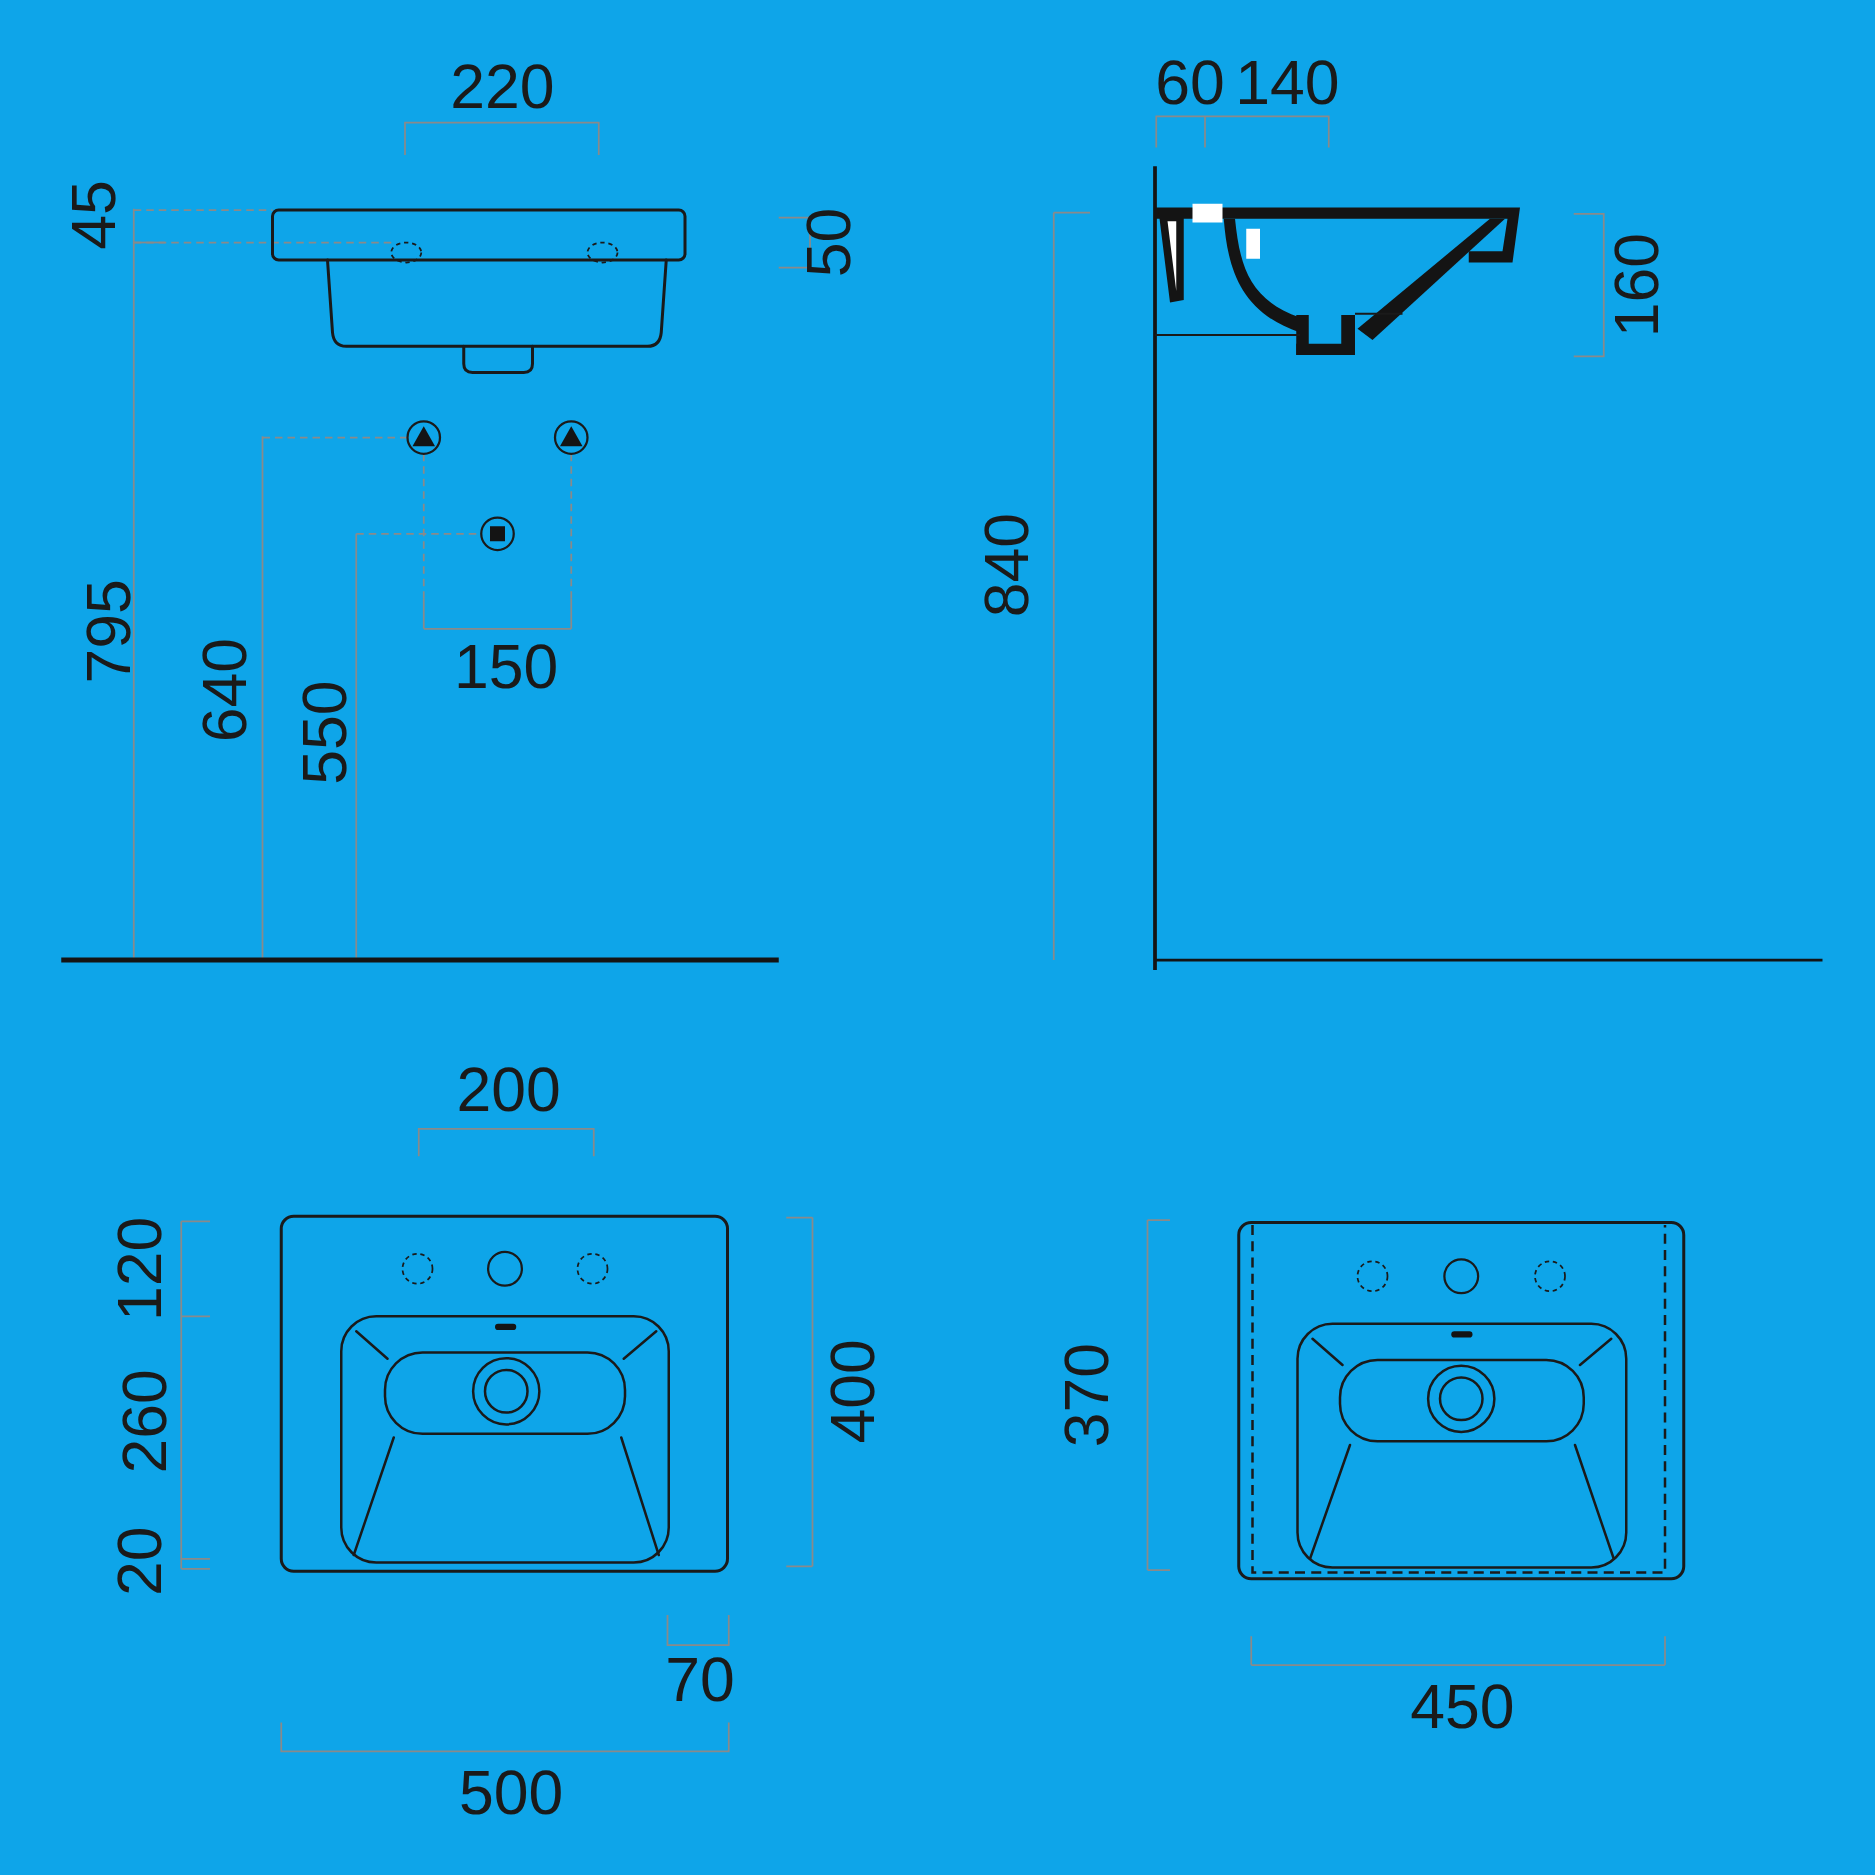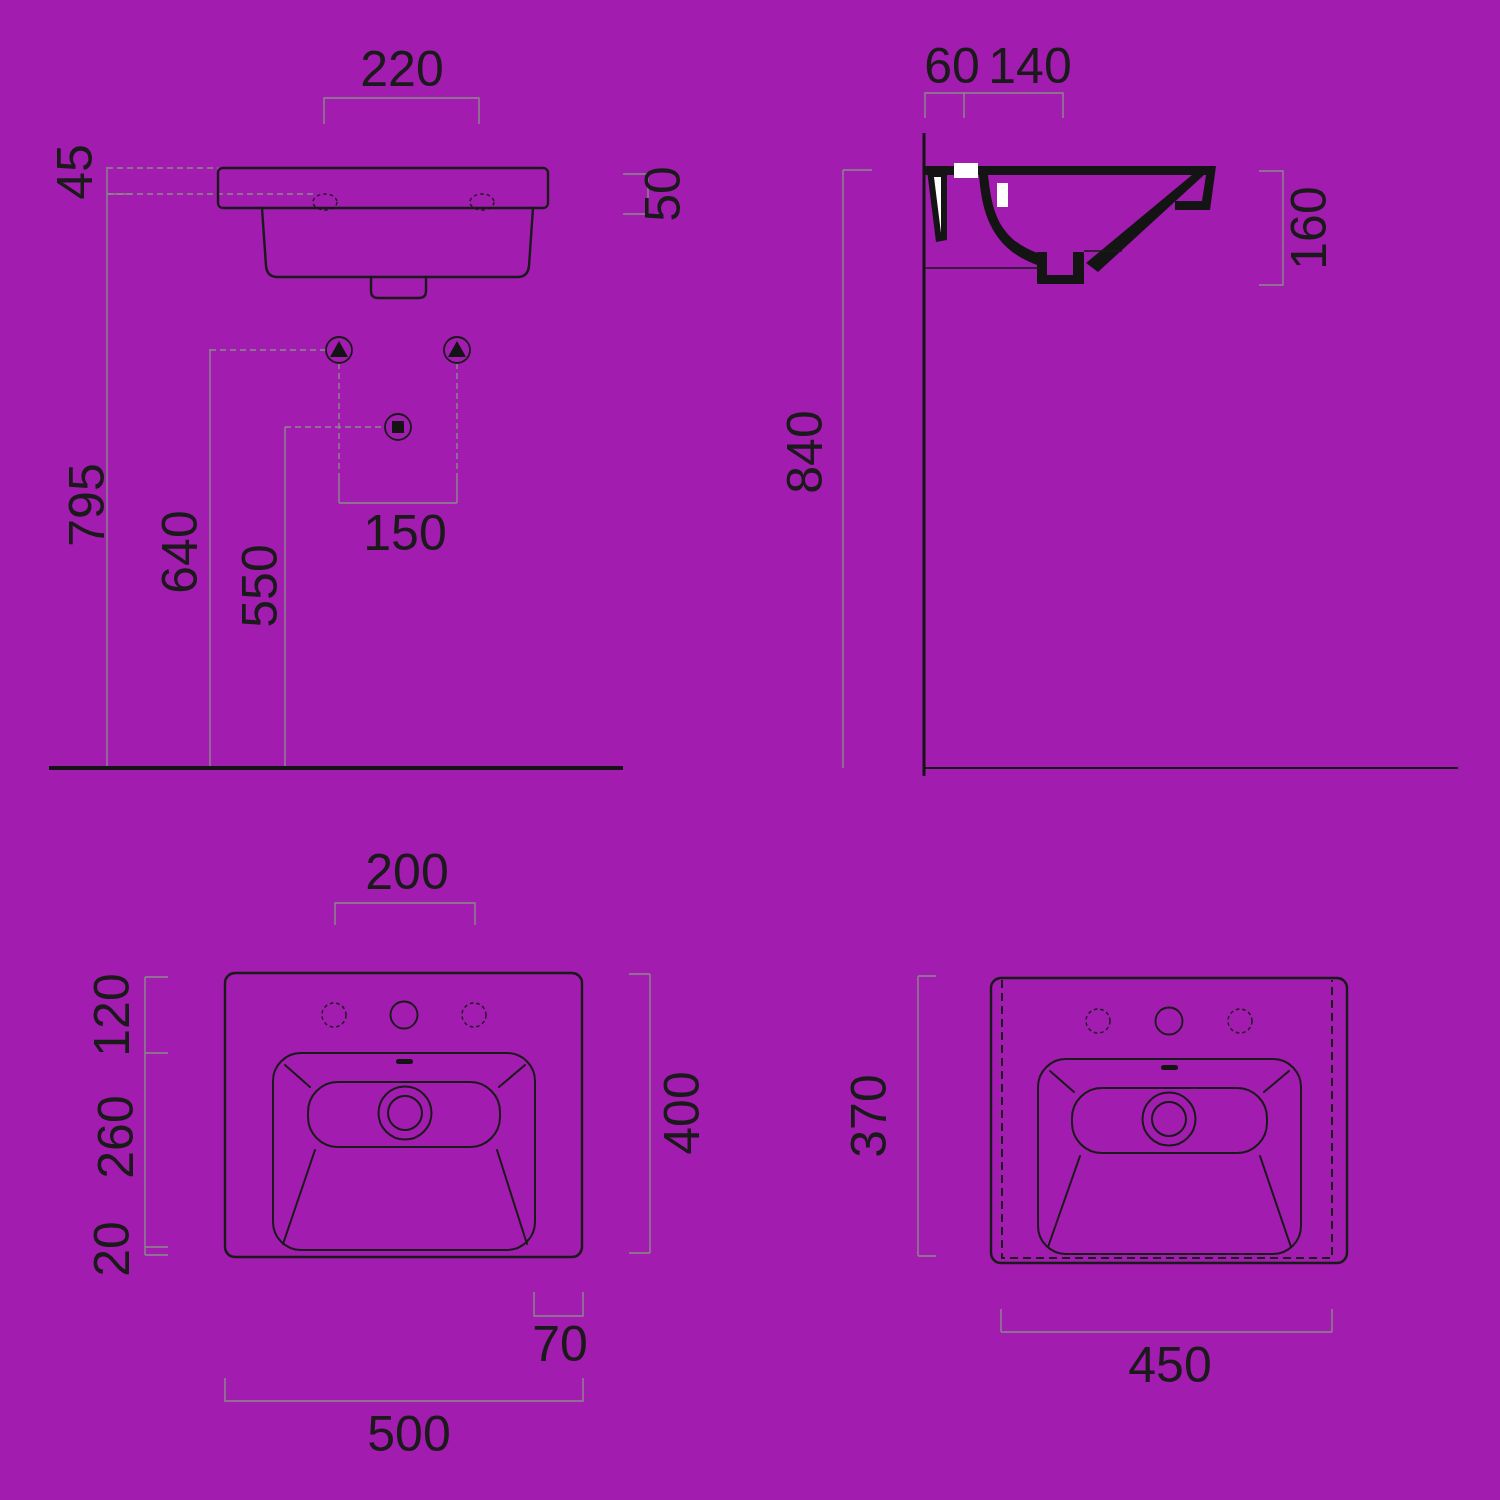--- a/index.html
+++ b/index.html
@@ -1,16 +1,16 @@
 <!DOCTYPE html>
 <html><head>
 <meta charset="utf-8">
 <style>
   html,body{margin:0;padding:0;background:#ffffff;}
-  .stage{position:relative;width:1500px;height:1500px;background:#a21caf;overflow:hidden;}
+  .stage{position:relative;width:1500px;height:1500px;background:#0ea5e9;overflow:hidden;}
   svg{display:block;}
   text{font-family:"Liberation Sans",sans-serif;font-size:50px;fill:#1a1a1a;}
   .obj{stroke:#1a1a1a;stroke-width:2.4;fill:none;stroke-linecap:round;}
   .objthin{stroke:#1a1a1a;stroke-width:1.6;fill:none;}
   .holedash{stroke:#1a1a1a;stroke-width:1.4;stroke-dasharray:3.5 3;fill:none;}
   .insetdash{stroke:#1a1a1a;stroke-width:2;stroke-dasharray:8 5;fill:none;}
   .dimline{stroke:#8a8a8a;stroke-width:1.4;fill:none;}
   .proj{stroke:#8a8a8a;stroke-width:1.4;stroke-dasharray:6 4;fill:none;}
   .fillb{fill:#141414;stroke:none;}
   .fillw{fill:#ffffff;stroke:none;}

